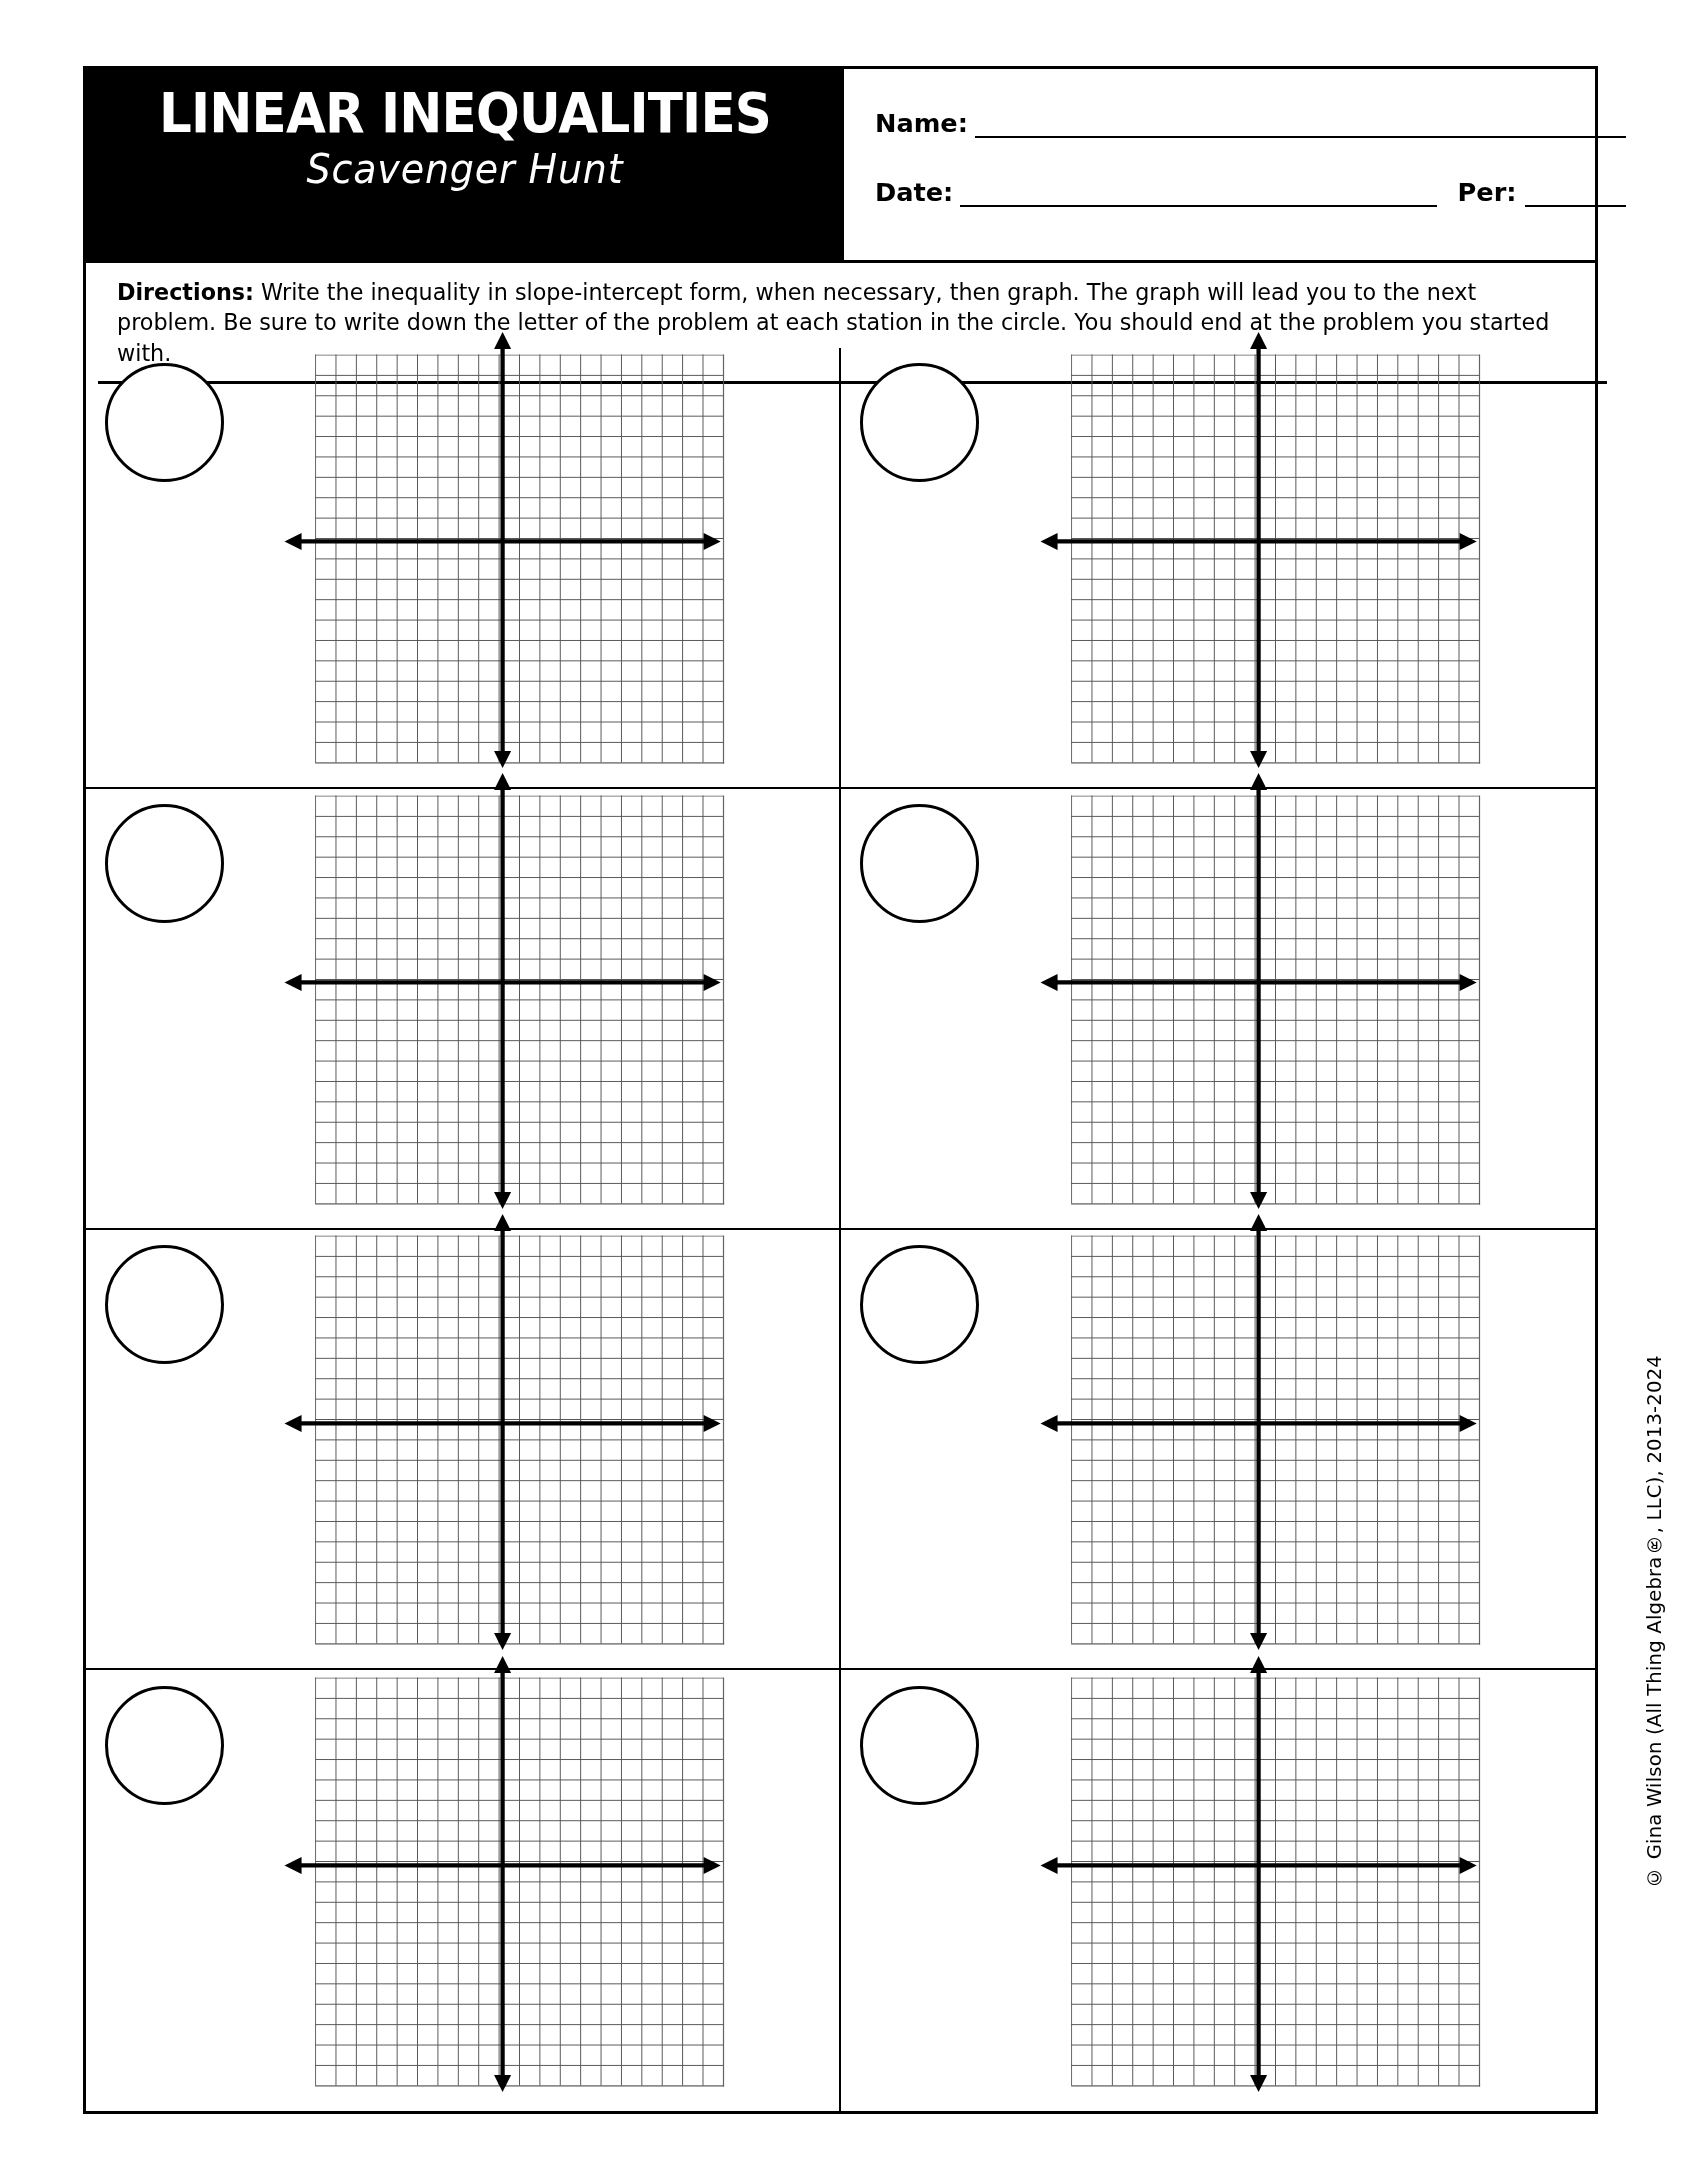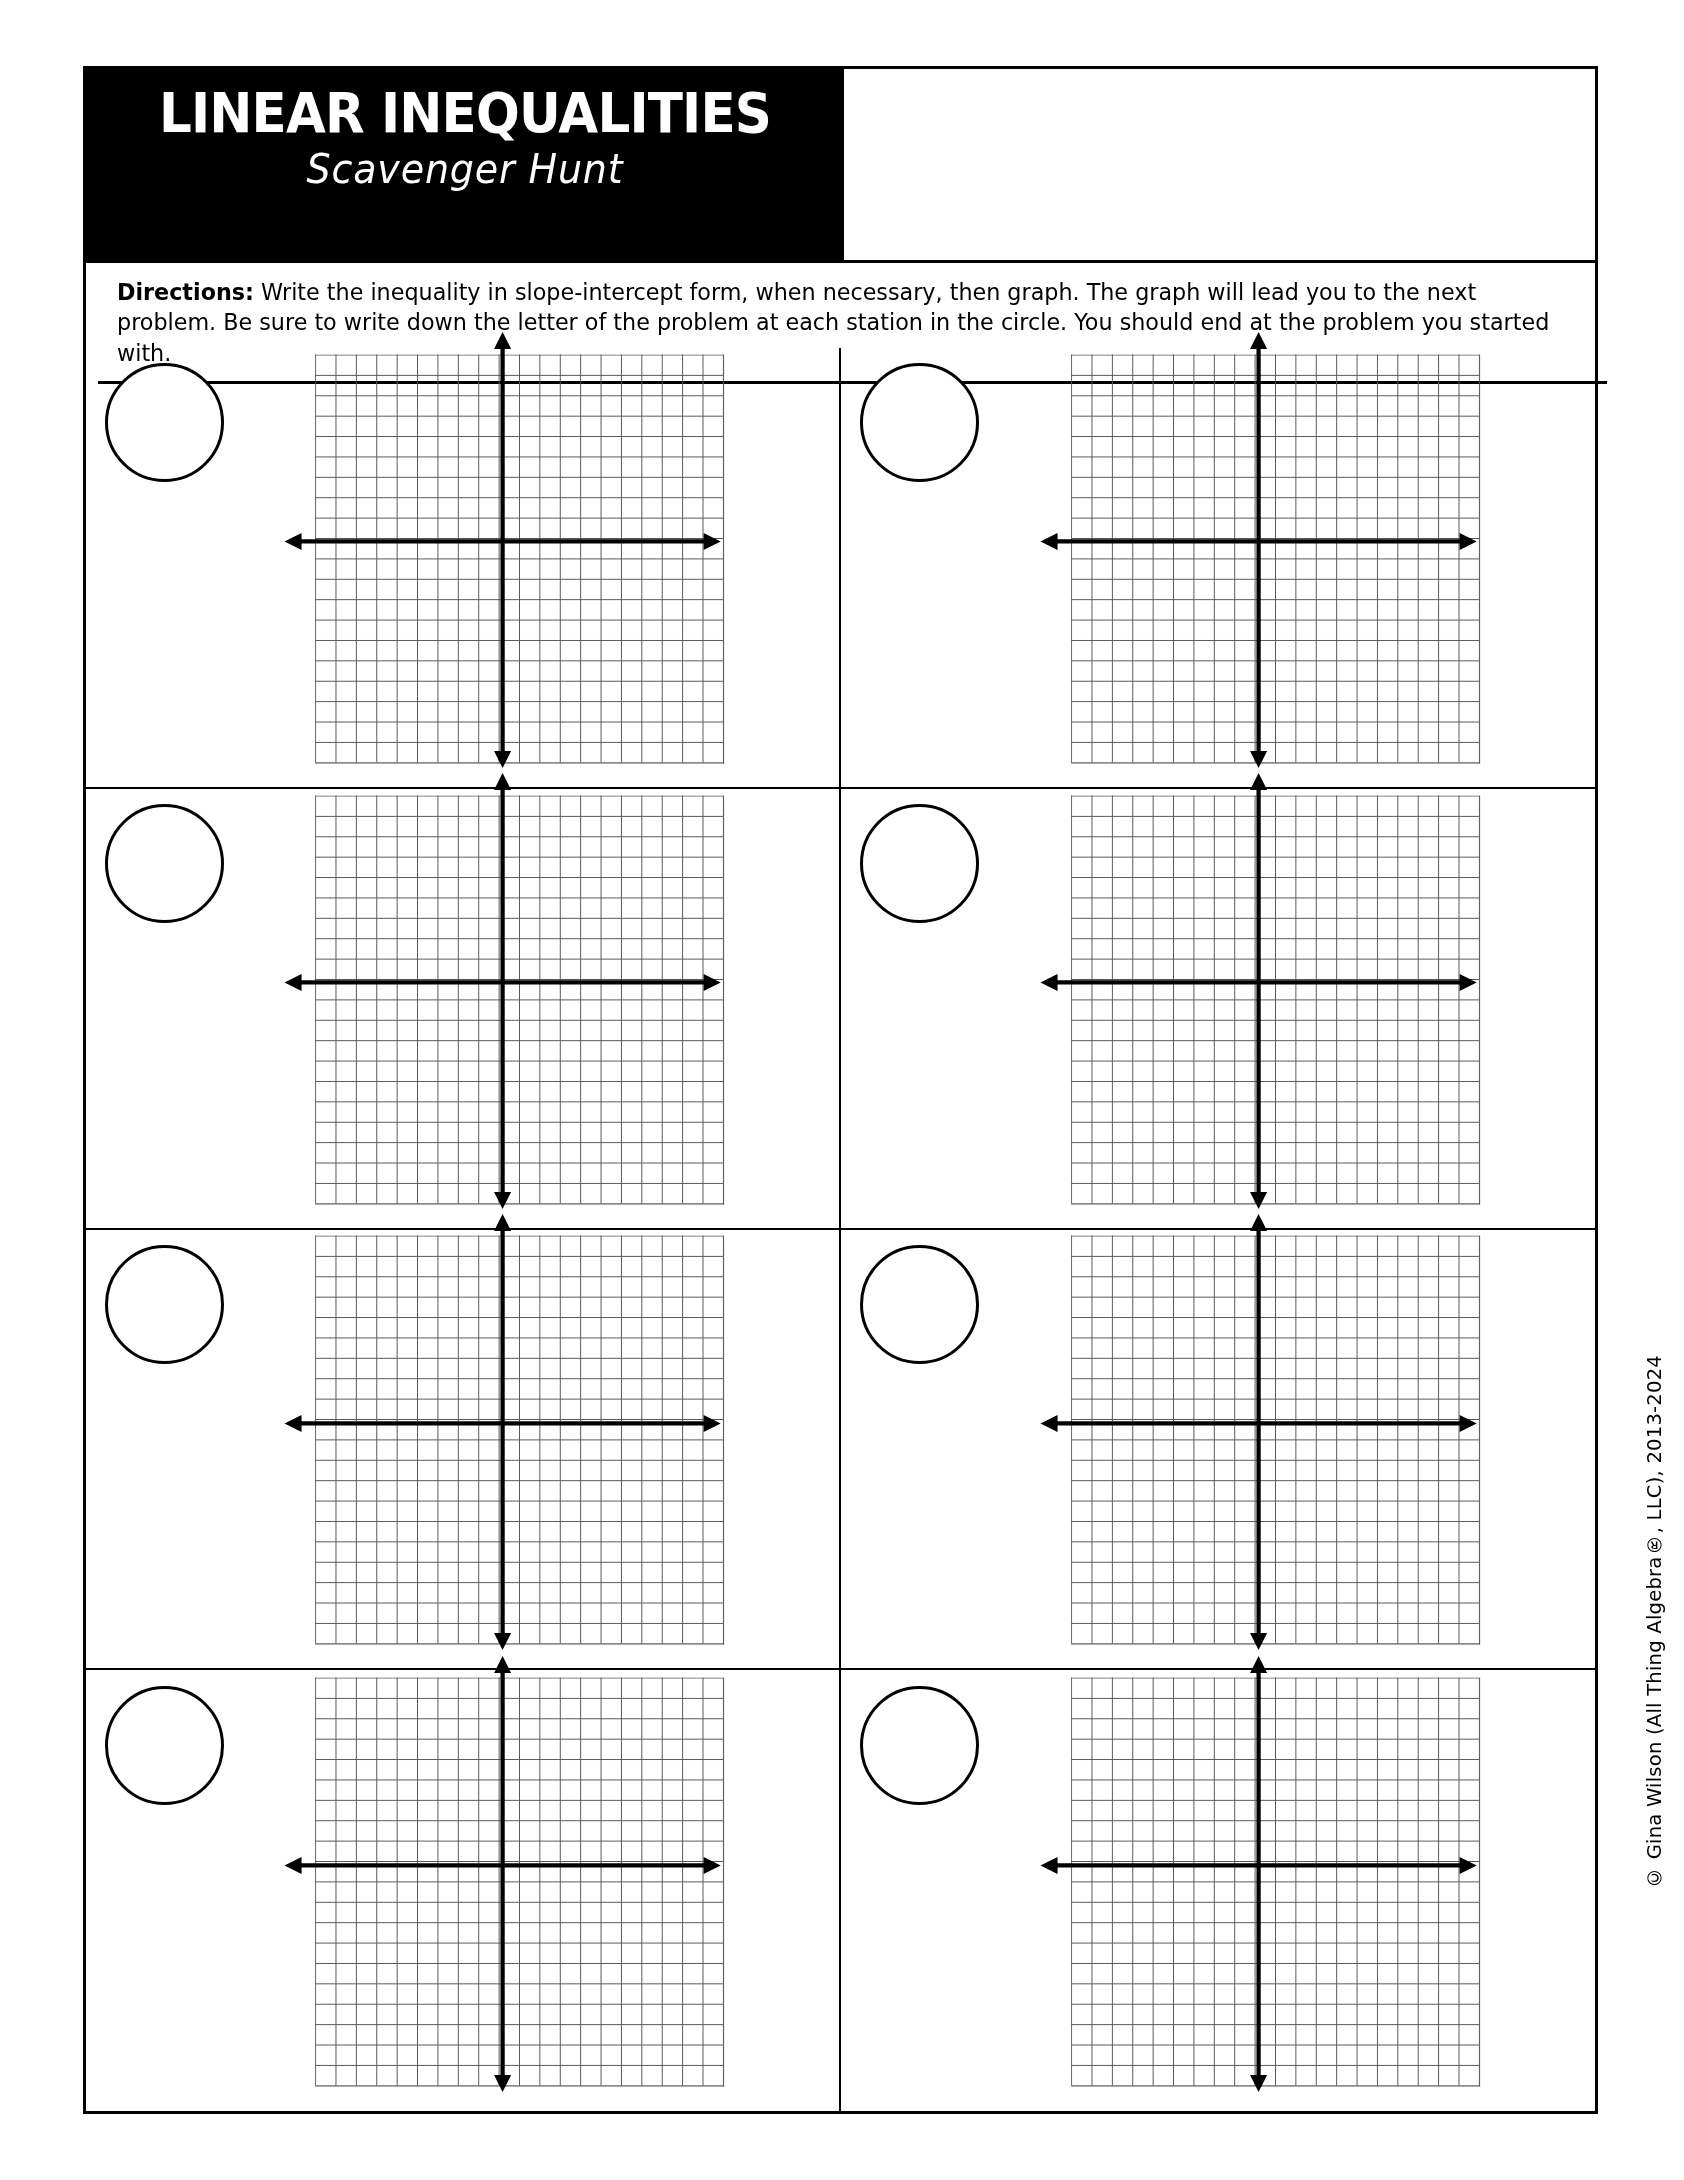--- a/index.html
+++ b/index.html
@@ -212,20 +212,32 @@
 <body>
 
 <div class="page">
   <div class="sheet">
 
     <div class="header">
       <div class="title-block">
         <div class="title-main">LINEAR INEQUALITIES</div>
         <div class="title-sub">Scavenger Hunt</div>
       </div>
+      <div class="name-block">
+        <div class="field-row">
+          <span class="field-label">Name:</span>
+          <span class="rule"></span>
+        </div>
+        <div class="field-row">
+          <span class="field-label">Date:</span>
+          <span class="rule mid"></span>
+          <span class="per-label">Per:</span>
+          <span class="rule short"></span>
+        </div>
+      </div>
     </div>
 
     <div class="directions">
       <p>
         <b>Directions:</b>
         <span>Write the inequality in slope-intercept form, when necessary, then graph. The graph will lead you to the next problem. Be sure to write down the letter of the problem at each station in the circle. You should end at the problem you started with.</span>
       </p>
     </div>
 
     <div class="problems">

